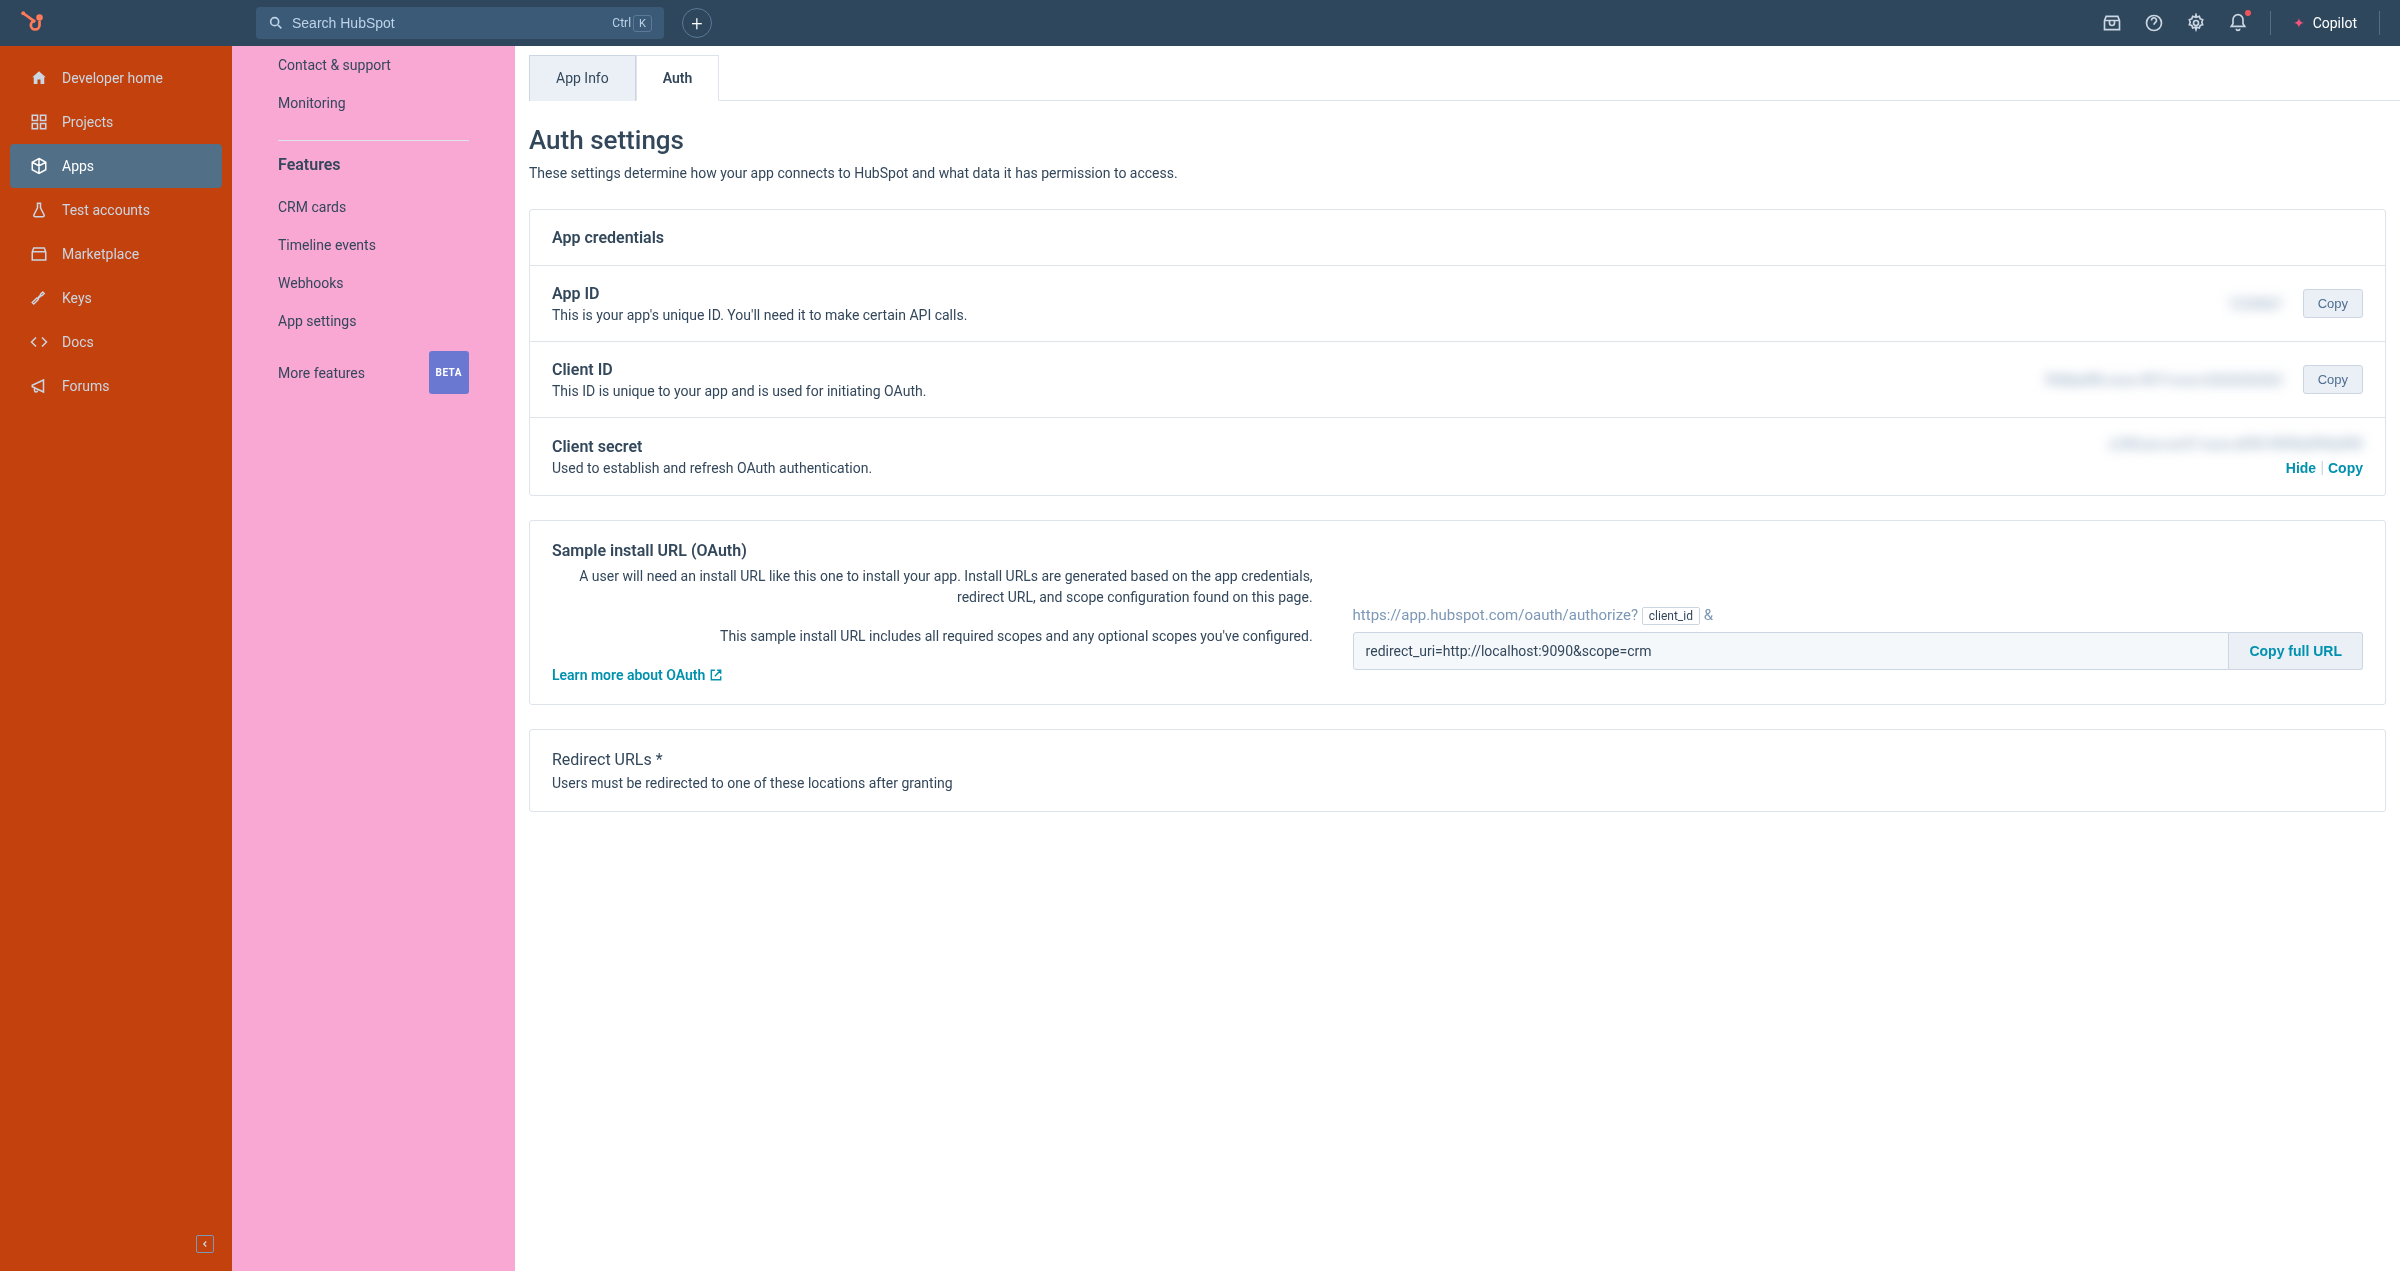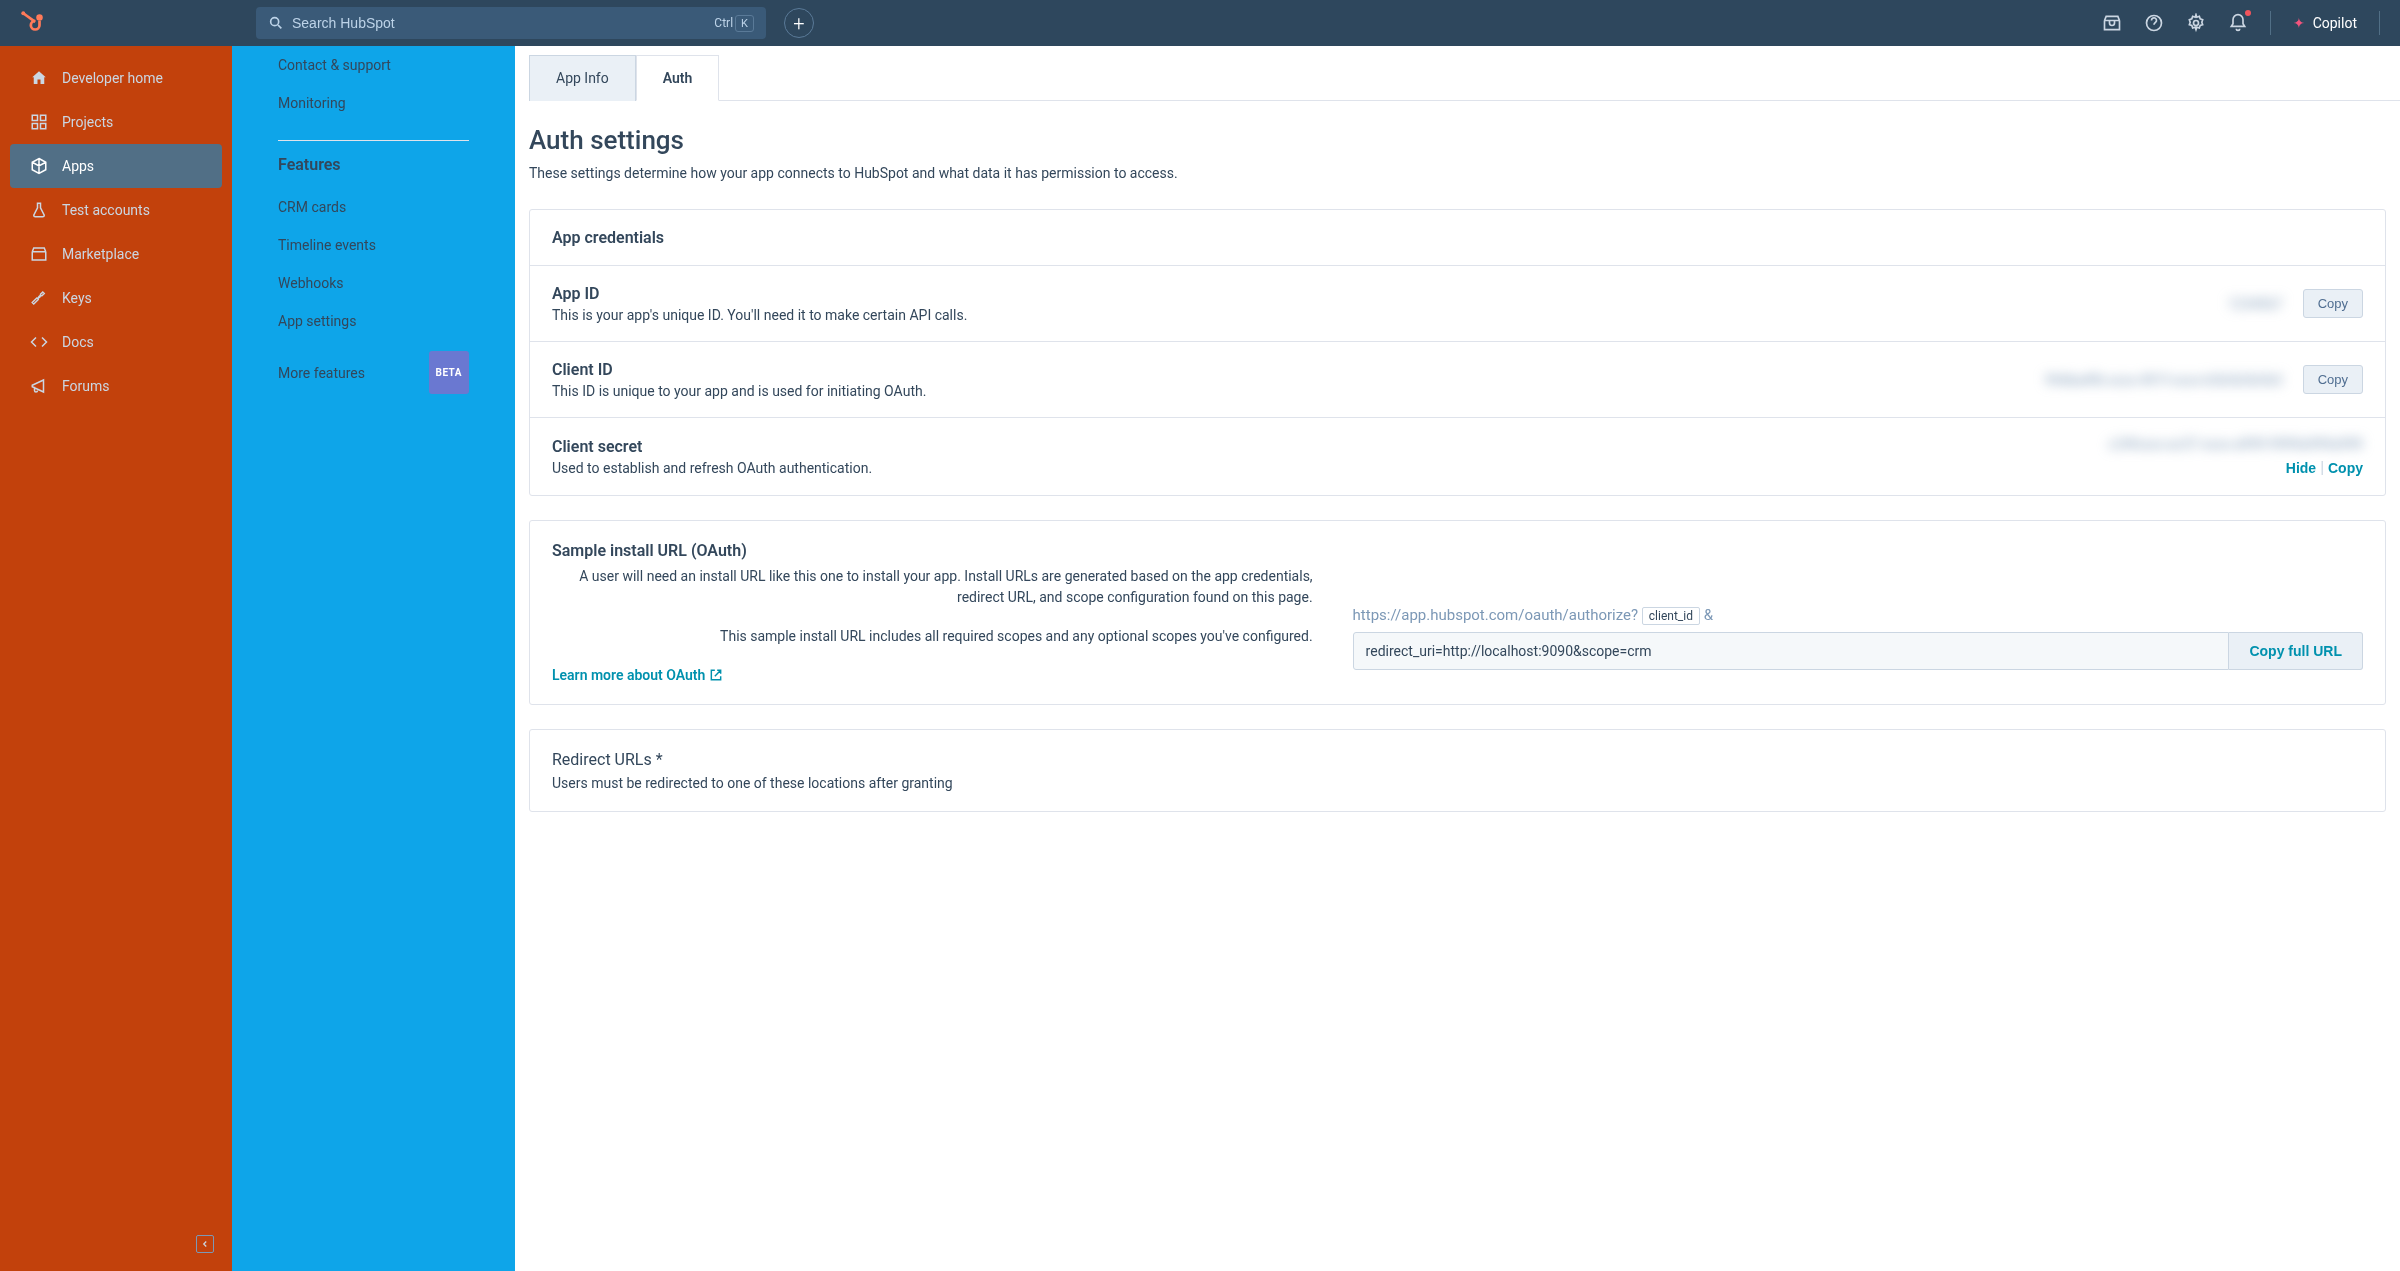--- a/index.html
+++ b/index.html
@@ -3,21 +3,21 @@
   <meta charset="utf-8">
   <style>
     * { box-sizing: border-box; margin: 0; padding: 0; }
     body { font-family: -apple-system, BlinkMacSystemFont, "Segoe UI", Roboto, sans-serif; background: #fff; color: #33475b; overflow-x: hidden; }
     
     
     .topbar { height: 46px; background: #2e475d; display: flex; align-items: center; padding: 0 20px; position: relative; }
     .logo { display: flex; align-items: center; margin-right: 20px; }
     .logo svg { width: 26px; height: 26px; }
     .search-wrap { margin-left: 190px; flex: 0 0 auto; }
-    .search { display: flex; align-items: center; background: #3a5a78; border-radius: 4px; width: 510px; height: 32px; padding: 0 12px; color: #bdd3e8; position: relative; }
+    .search { display: flex; align-items: center; background: #3a5a78; border-radius: 4px; width: 408px; height: 32px; padding: 0 12px; color: #bdd3e8; position: relative; }
     .search-icon { width: 16px; height: 16px; margin-right: 8px; }
     .search input { flex: 1; background: transparent; border: none; outline: none; color: #bdd3e8; font-size: 14px; }
     .search input::placeholder { color: #bdd3e8; }
     .kbd-hint { display: flex; gap: 2px; align-items: center; font-size: 12px; color: #bdd3e8; }
     .kbd-hint .key { border: 1px solid #5a7a98; border-radius: 3px; padding: 1px 5px; font-size: 11px; }
     .plus-btn { width: 30px; height: 30px; border: 1px solid #5a7a98; border-radius: 50%; display: flex; align-items: center; justify-content: center; color: #fff; margin-left: 18px; cursor: pointer; font-size: 20px; font-weight: 300; }
     .topbar-right { margin-left: auto; display: flex; align-items: center; gap: 22px; }
     .topbar-icon { width: 20px; height: 20px; display: flex; align-items: center; justify-content: center; color: #cbd6e2; cursor: pointer; position: relative; }
     .badge { position: absolute; top: -5px; right: -5px; width: 10px; height: 10px; background: #f2545b; border-radius: 50%; border: 2px solid #2e475d; }
     .divider-v { width: 1px; height: 24px; background: #516f86; }
@@ -26,21 +26,21 @@
     
     
     .layout { display: flex; height: calc(100vh - 46px); }
     .sidebar { width: 232px; background: #c2410c; padding-top: 10px; position: relative; flex-shrink: 0; }
     .sidebar-item { display: flex; align-items: center; gap: 14px; padding: 13px 20px; color: #cbd6e2; cursor: pointer; font-size: 14px; border-radius: 4px; margin: 0 10px; }
     .sidebar-item.active { background: #516f86; color: #fff; }
     .sidebar-item svg { width: 18px; height: 18px; flex-shrink: 0; }
     .collapse-btn { position: absolute; bottom: 18px; right: 18px; width: 18px; height: 18px; border: 1px solid #7c98b6; border-radius: 2px; display: flex; align-items: center; justify-content: center; color: #cbd6e2; cursor: pointer; }
     
     
-    .inner-sidebar { width: 283px; background: #0ea5e9; padding: 0 46px 0 46px; flex-shrink: 0; }
+    .inner-sidebar { width: 283px; background: #f9a8d4; padding: 0 46px 0 46px; flex-shrink: 0; }
     .inner-sidebar-top { padding-top: 0; }
     .inner-item { padding: 11px 0; color: #33475b; font-size: 14px; cursor: pointer; }
     .inner-section-title { font-weight: 600; font-size: 16px; color: #33475b; padding: 14px 0; border-top: 1px solid #dfe3eb; margin-top: 18px; }
     .inner-item.beta { display: flex; align-items: center; justify-content: space-between; }
     .beta-badge { background: #6a78d1; color: #fff; font-size: 10px; font-weight: 700; padding: 16px 7px; border-radius: 3px; letter-spacing: 0.5px; }
     
     
     .main { flex: 1; padding: 0; overflow-y: auto; background: #fff; }
     .tabs { display: flex; margin-left: 14px; border-bottom: 1px solid #dfe3eb; margin-top: 8px; }
     .tab { padding: 14px 26px; font-size: 14px; color: #33475b; cursor: pointer; border: 1px solid transparent; background: #eaf0f6; border: 1px solid #cbd6e2; border-bottom: none; position: relative; top: 1px; }

